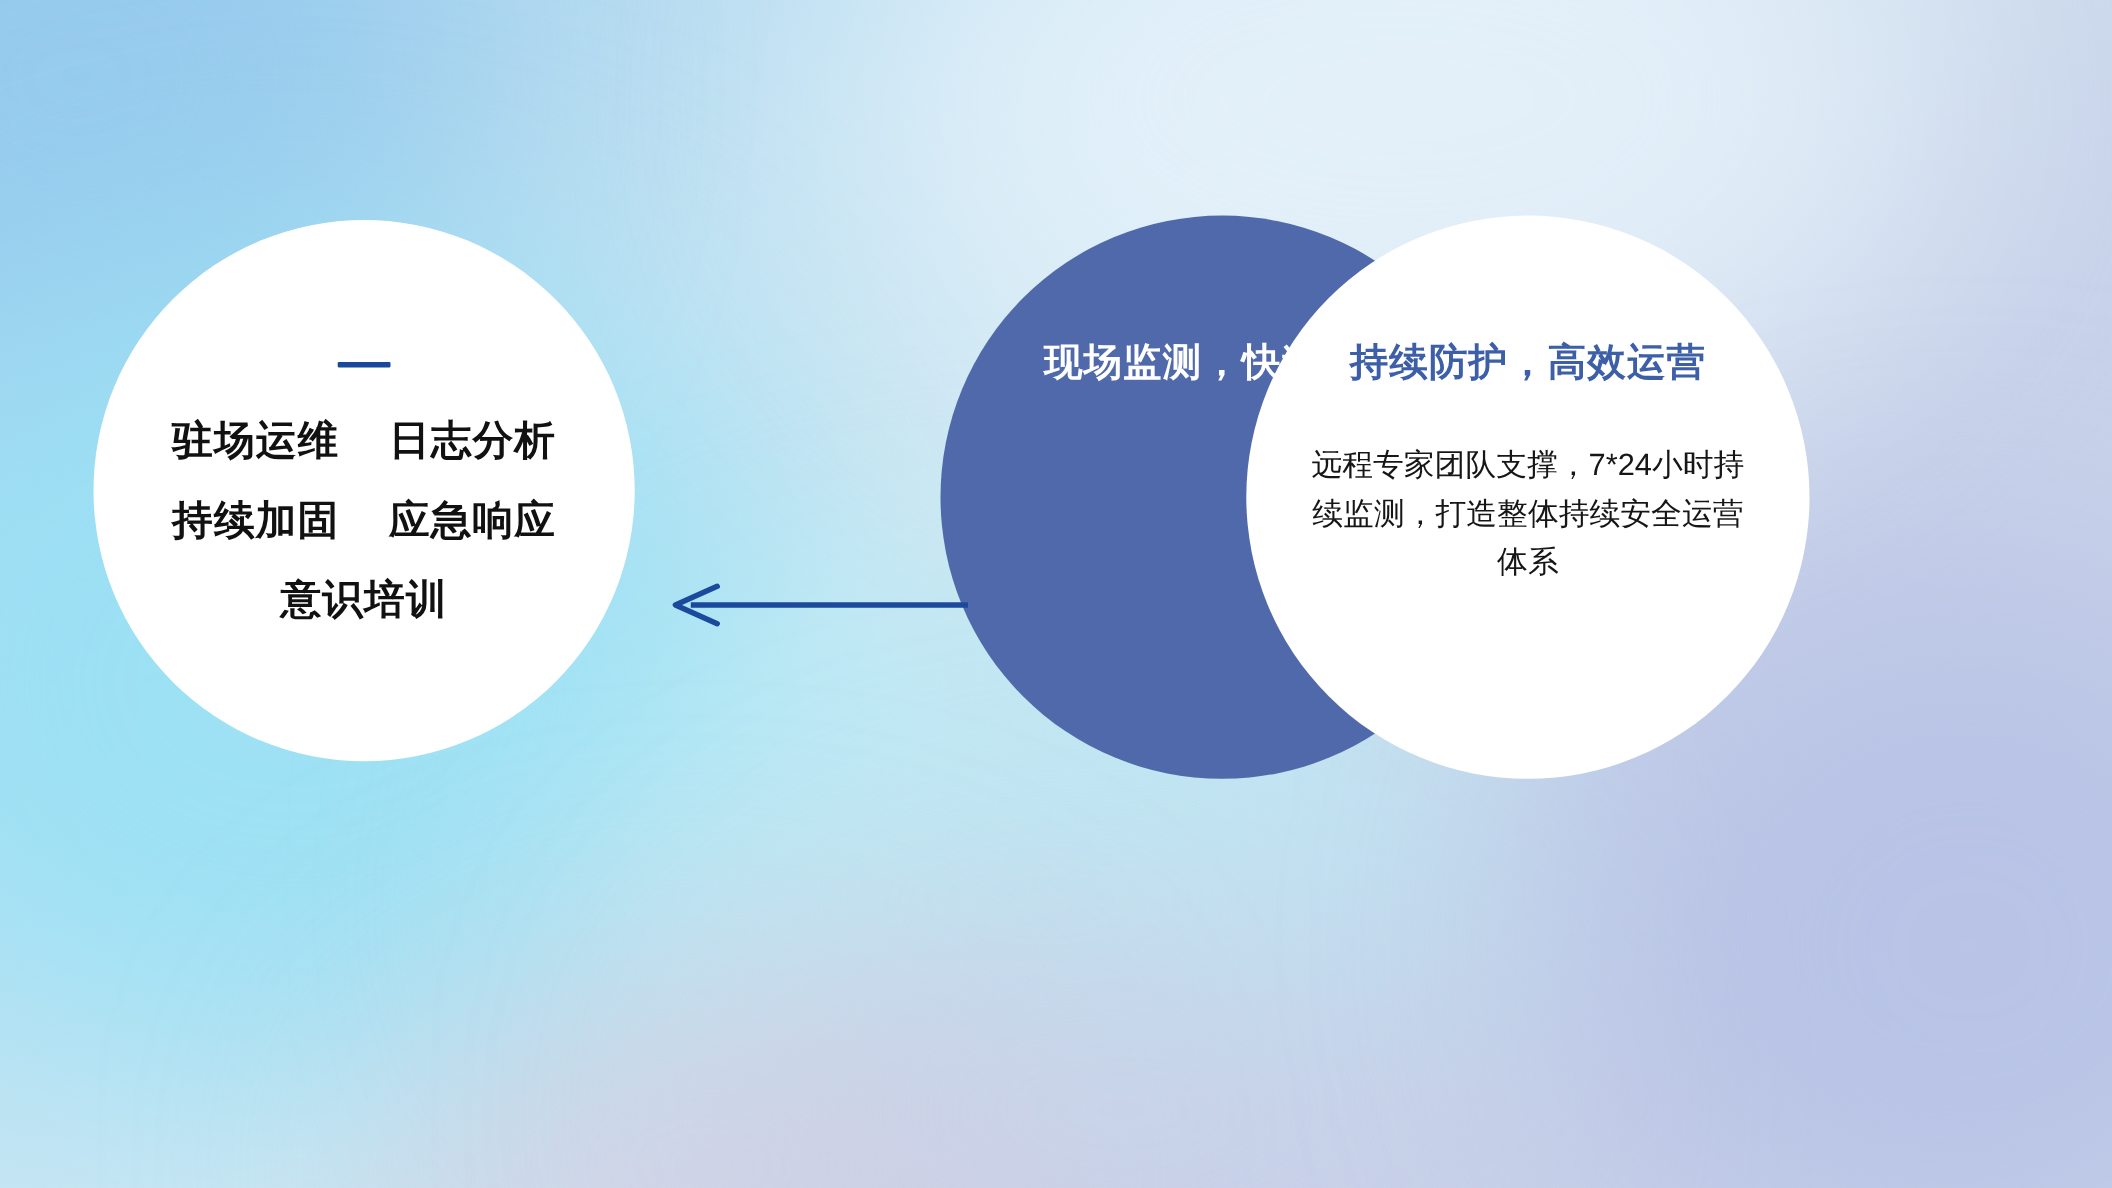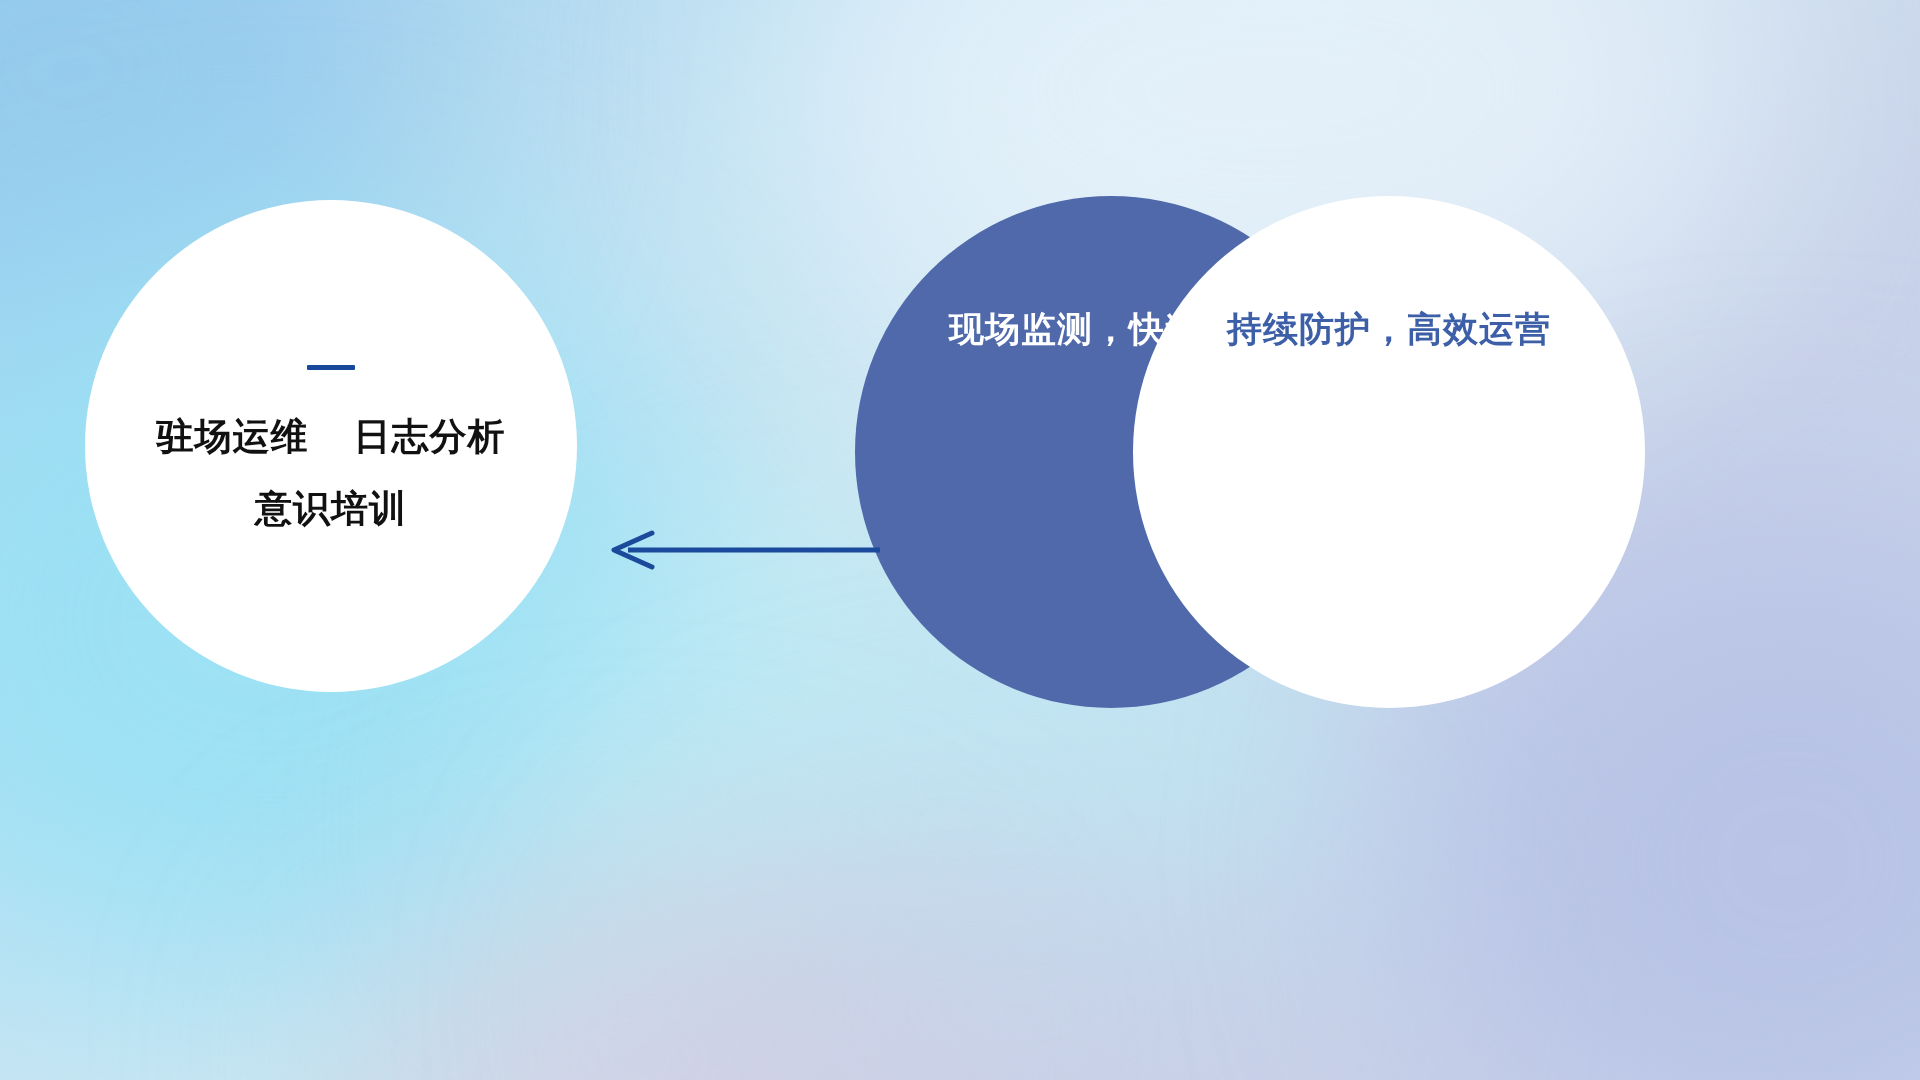--- a/index.html
+++ b/index.html
@@ -211,24 +211,26 @@
       <line x1="880" y1="550" x2="628" y2="550" stroke="#1b4a9c" stroke-width="5"></line>
       <polyline points="652,533 614,550 652,567" fill="none" stroke="#1b4a9c" stroke-width="5" stroke-linecap="round" stroke-linejoin="round"></polyline>
     </g>
   </svg>
 
   <div class="circle circle-right"></div>
 
   <div class="left-content">
     <div class="accent-dash"></div>
     <div class="left-line">驻场运维    日志分析</div>
+    <div class="left-line">持续加固    应急响应</div>
     <div class="left-line">意识培训</div>
   </div>
 
   <div class="mid-content">
     <div class="mid-title">现场监测，快速响应</div>
   </div>
 
   <div class="right-content">
     <div class="right-title">持续防护，高效运营</div>
+    <div class="right-body">远程专家团队支撑，7*24小时持续监测，打造整体持续安全运营体系</div>
   </div>
 
 </div>
 
 </body></html>

